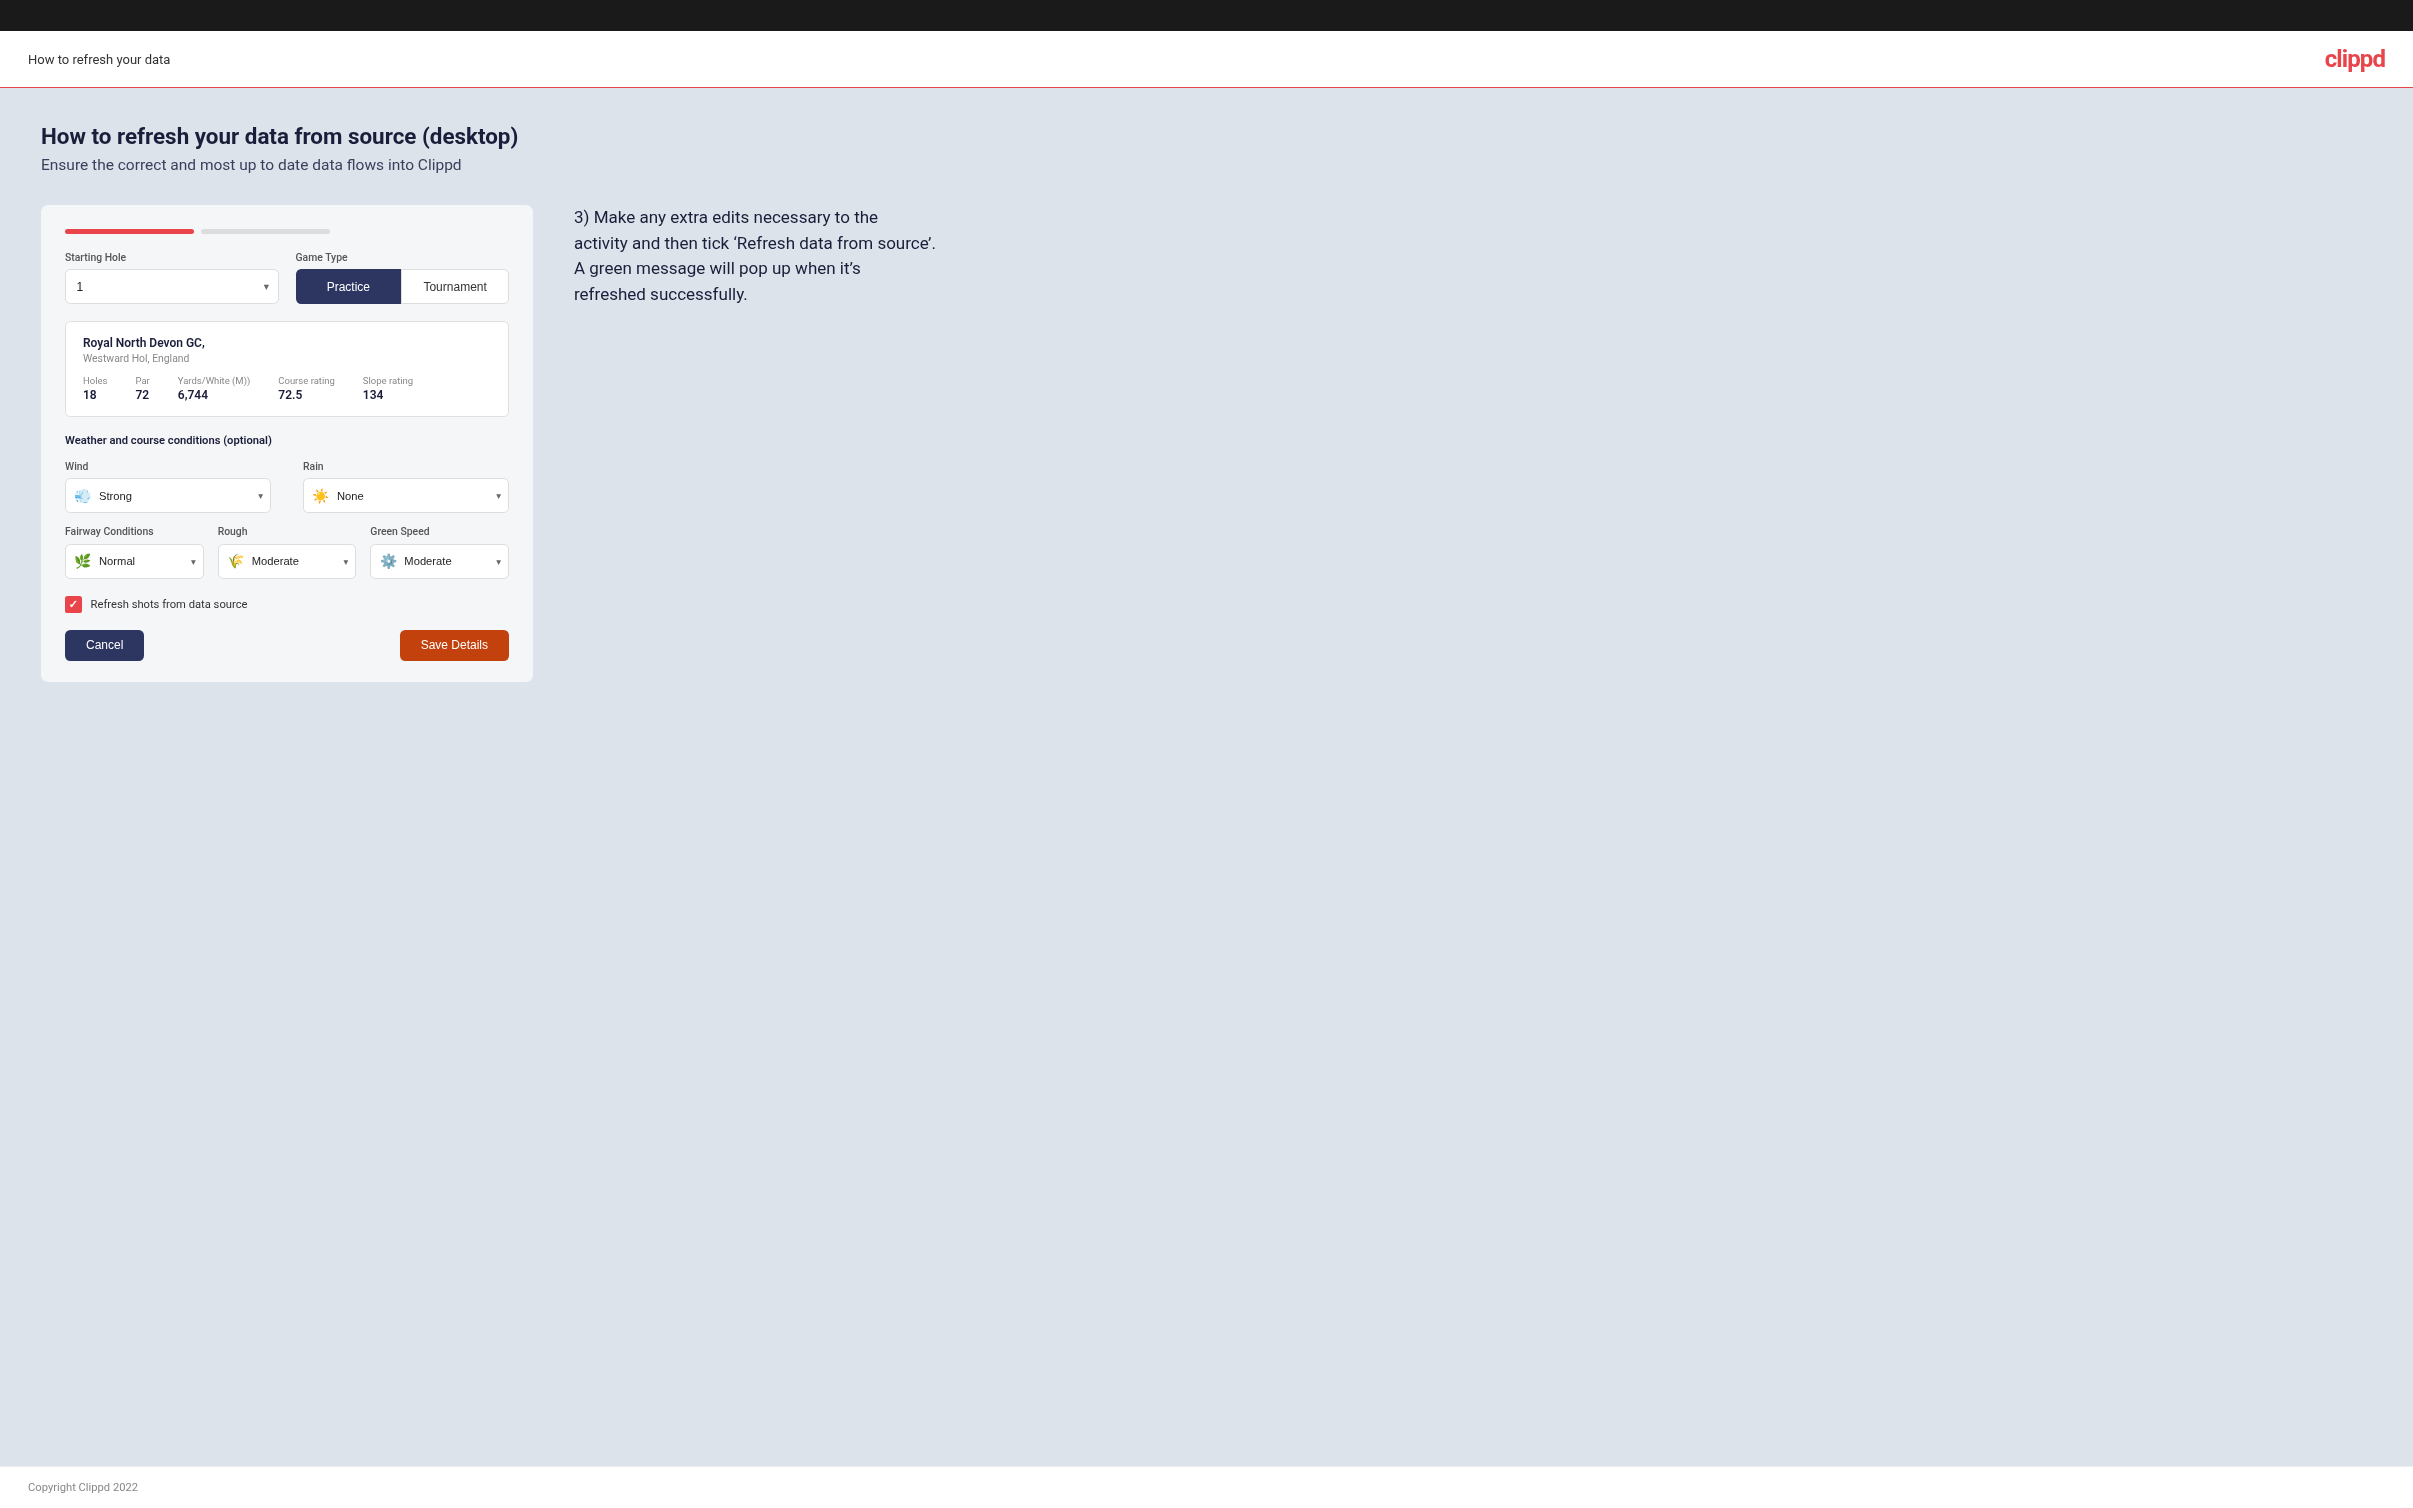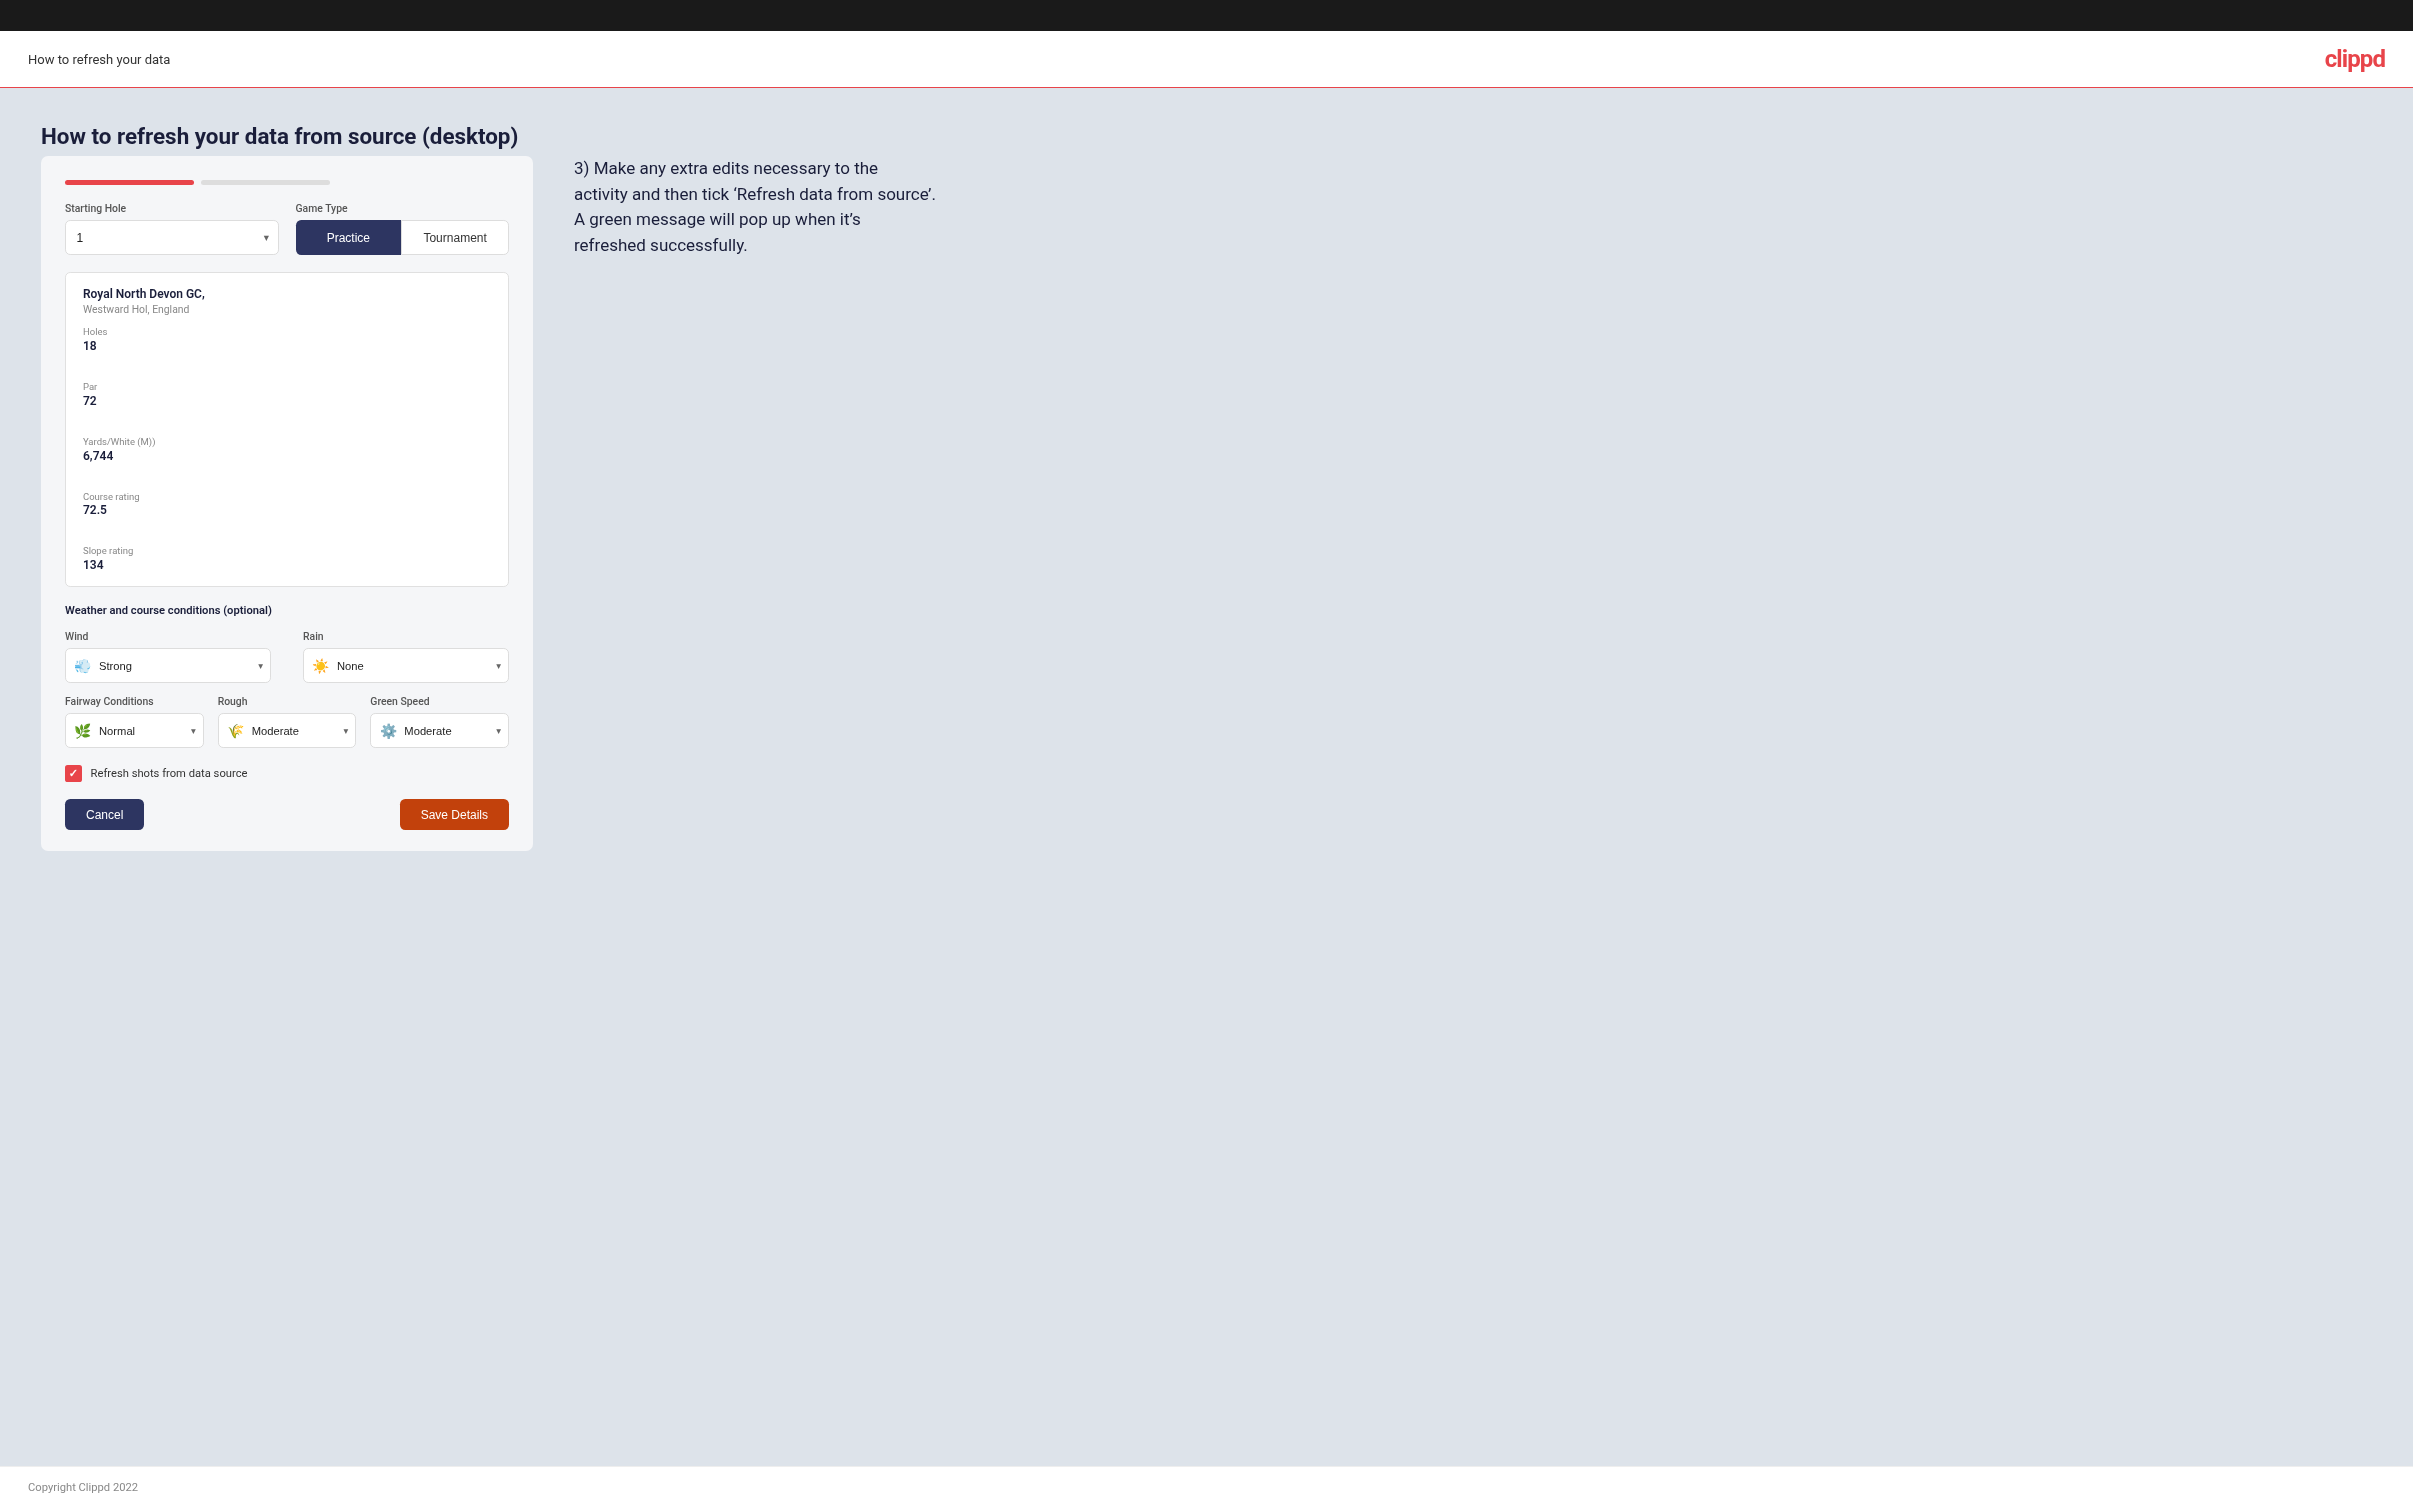--- a/index.html
+++ b/index.html
@@ -173,21 +173,20 @@
     .course-location {
       font-size: 10.4px;
       color: #888;
       margin-top: 1.7px;
     }
 
     .course-stats {
       display: flex;
       gap: 28px;
       margin-top: 10.4px;
-      flex-direction: column;
     }
 
     .course-stat {
       display: flex;
       flex-direction: column;
     }
 
     .stat-label {
       font-size: 9.5px;
       color: #888;
@@ -359,20 +358,21 @@
 
 <div class="top-bar"></div>
 
 <div class="header">
   <span class="header-title">How to refresh your data</span>
   <span class="logo">clippd</span>
 </div>
 
 <div class="main-content">
   <h1 class="page-title">How to refresh your data from source (desktop)</h1>
+  <p class="page-subtitle">Ensure the correct and most up to date data flows into Clippd</p>
 
   <div class="content-area">
 
     <div class="form-panel">
 
       <div class="top-tabs-placeholder">
         <div class="top-tab-item active"></div>
         <div class="top-tab-item"></div>
       </div>
 

